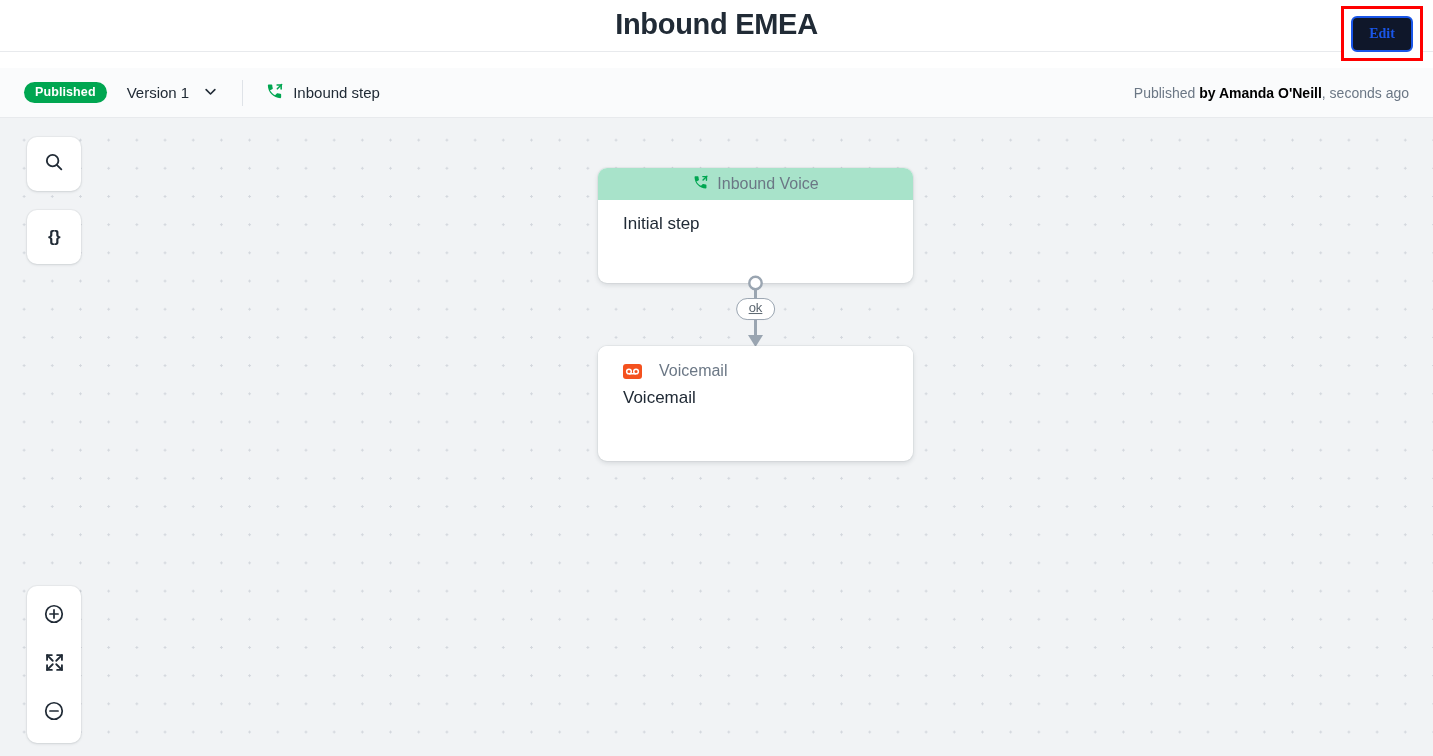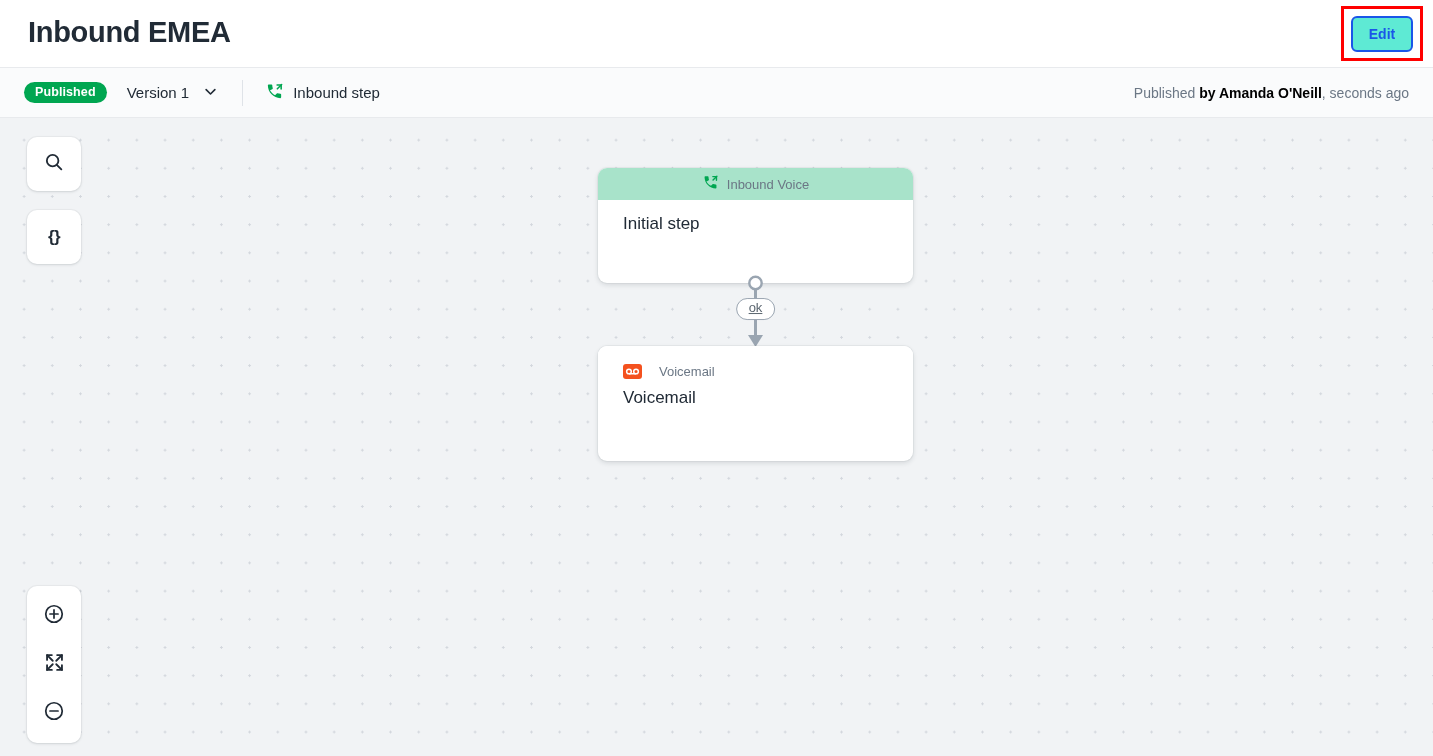--- a/index.html
+++ b/index.html
@@ -10,24 +10,24 @@
     overflow: hidden;
     background: #ffffff;
     font-family: "Liberation Sans", sans-serif;
     -webkit-font-smoothing: antialiased;
   }
 
   .app { position: relative; width: 1433px; height: 756px; overflow: hidden; }
 
   
   .titlebar {
-    position: absolute; left: 0; top: 0; width: 1433px; height: 68px;
+    position: absolute; left: 0; top: 0; width: 1433px; height: 52px;
     background: #ffffff;
     border-bottom: 1px solid #e8eaed;
-    display: flex; align-items: center; justify-content: flex-start;
+    display: flex; align-items: center; justify-content: center;
     padding: 16px 28px;
   }
   .page-title {
     font-size: 29px;
     font-weight: bold;
     color: #212b36;
     letter-spacing: -0.3px;
     line-height: 1;
     margin: 0;
     padding-bottom: 2px;
@@ -38,25 +38,25 @@
     right: 10px; top: 6px;
     width: 82px; height: 55px;
     border: 3px solid #ff0000;
     background: #ffffff;
     display: flex; align-items: center; justify-content: center;
   }
   .edit-button {
     width: 62px; height: 36px;
     border: 2px solid #1a56e8;
     border-radius: 6px;
-    background: #5eead4;
+    background: #0f172a;
     color: #1a56e8;
     font-size: 14px;
     font-weight: bold;
-    font-family: Liberation Sans, sans-serif;
+    font-family: Liberation Serif, serif;
     cursor: pointer;
     display: flex; align-items: center; justify-content: center;
     padding: 0;
   }
 
   
   .subbar {
     position: absolute; left: 0; top: 68px; width: 1433px; height: 50px;
     background: #fafbfc;
     border-bottom: 1px solid #e8eaed;
@@ -147,21 +147,21 @@
     border-radius: 9px;
     box-shadow: 0 2px 5px rgba(27,36,47,0.13), 0 0 0 1px rgba(27,36,47,0.045);
     overflow: hidden;
   }
   #node-inbound-voice { left: 598px; top: 50px; height: 115px; }
   #node-voicemail     { left: 598px; top: 228px; height: 115px; }
 
   .node-header {
     height: 32px;
     display: flex; align-items: center; justify-content: center; gap: 8px;
-    font-size: 13px;
+    font-size: 16px;
     color: #6b7785;
   }
   .node-header.mint { background: #a8e3ca; }
   .node-header.plain {
     background: #ffffff;
     justify-content: flex-start;
     padding-left: 25px;
     height: 40px;
     padding-top: 10px;
     align-items: center;

